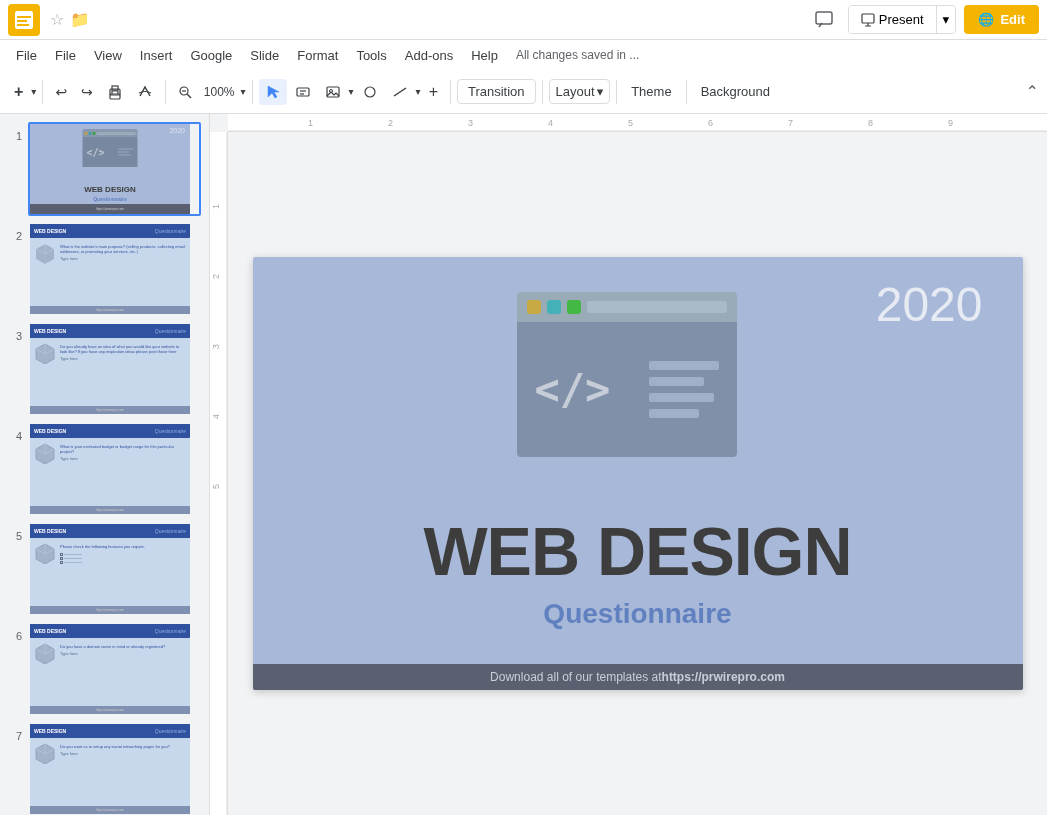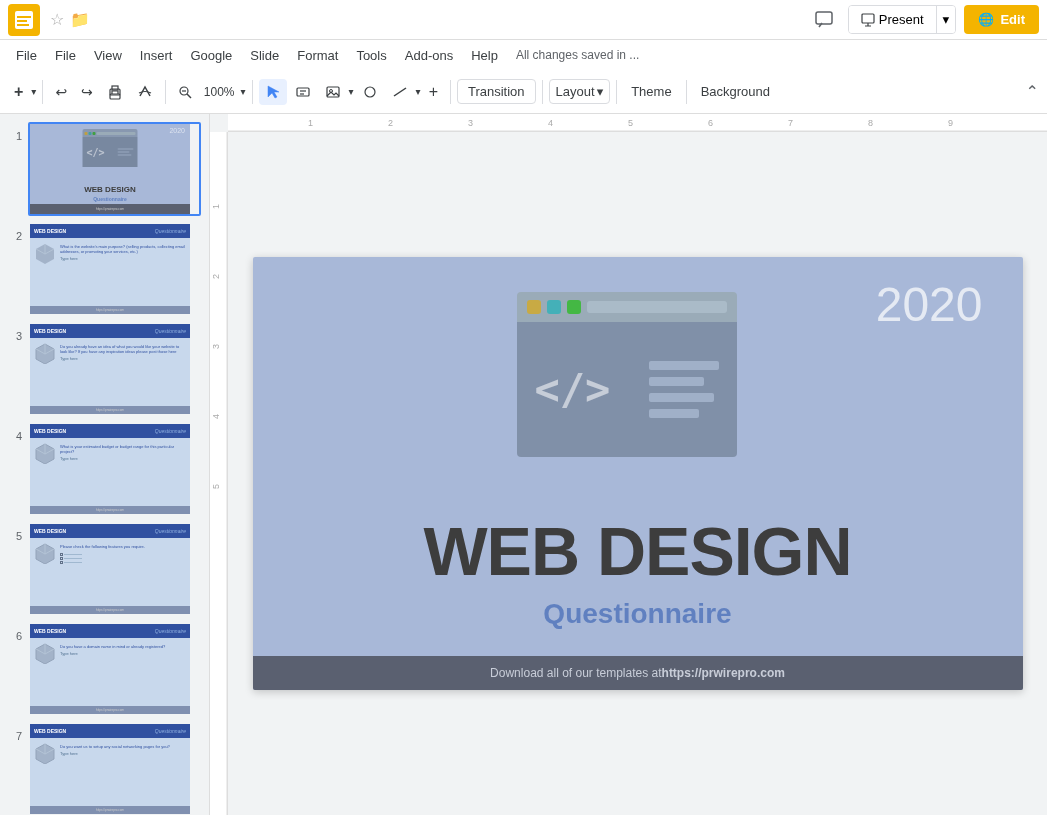--- a/index.html
+++ b/index.html
@@ -57,21 +57,21 @@
     .ruler-and-canvas { display: flex; flex: 1; }
     .ruler-v { width: 18px; background: #fff; border-right: 1px solid #ddd; position: relative; }
     .canvas-area { flex: 1; display: flex; align-items: center; justify-content: center; padding: 20px; overflow: hidden; position: relative; }
 
     
     .main-slide { width: 770px; height: 433px; background: #a8b8d8; position: relative; border-radius: 2px; box-shadow: 0 2px 8px rgba(0,0,0,0.2); overflow: hidden; }
     .slide-year { position: absolute; top: 20px; right: 40px; font-size: 48px; color: rgba(255,255,255,0.7); font-weight: 300; }
 
     .slide-main-title { position: absolute; bottom: 100px; left: 0; right: 0; text-align: center; font-size: 68px; font-weight: 900; color: #3d3d3d; letter-spacing: -1px; font-family: Arial, sans-serif; }
     .slide-subtitle { position: absolute; bottom: 60px; left: 0; right: 0; text-align: center; font-size: 28px; color: #6080c0; font-weight: 600; }
-    .slide-footer { position: absolute; bottom: 0; left: 0; right: 0; height: 34px; background: #5a6070; display: flex; align-items: center; justify-content: center; font-size: 12px; color: #c8cdd8; }
+    .slide-footer { position: absolute; bottom: 0; left: 0; right: 0; height: 26px; background: #5a6070; display: flex; align-items: center; justify-content: center; font-size: 12px; color: #c8cdd8; }
     .slide-footer-link { font-weight: bold; color: #c8cdd8; }
 
     
     .canvas-area::-webkit-scrollbar { display: none; }
 
     .slide-thumb-content { width: 160px; height: 90px; background: #a8b8d8; position: relative; overflow: hidden; }
     .mini-browser { position: absolute; top: 5px; left: 50%; transform: translateX(-50%); width: 55px; height: 38px; }
     .mini-browser-top { background: #8898b0; height: 8px; border-radius: 2px 2px 0 0; display: flex; align-items: center; padding: 0 2px; gap: 1px; }
     .mini-browser-bar { background: #9aabb8; height: 3px; border-radius: 1px; flex: 1; }
     .mini-dot { width: 3px; height: 3px; border-radius: 1px; }

